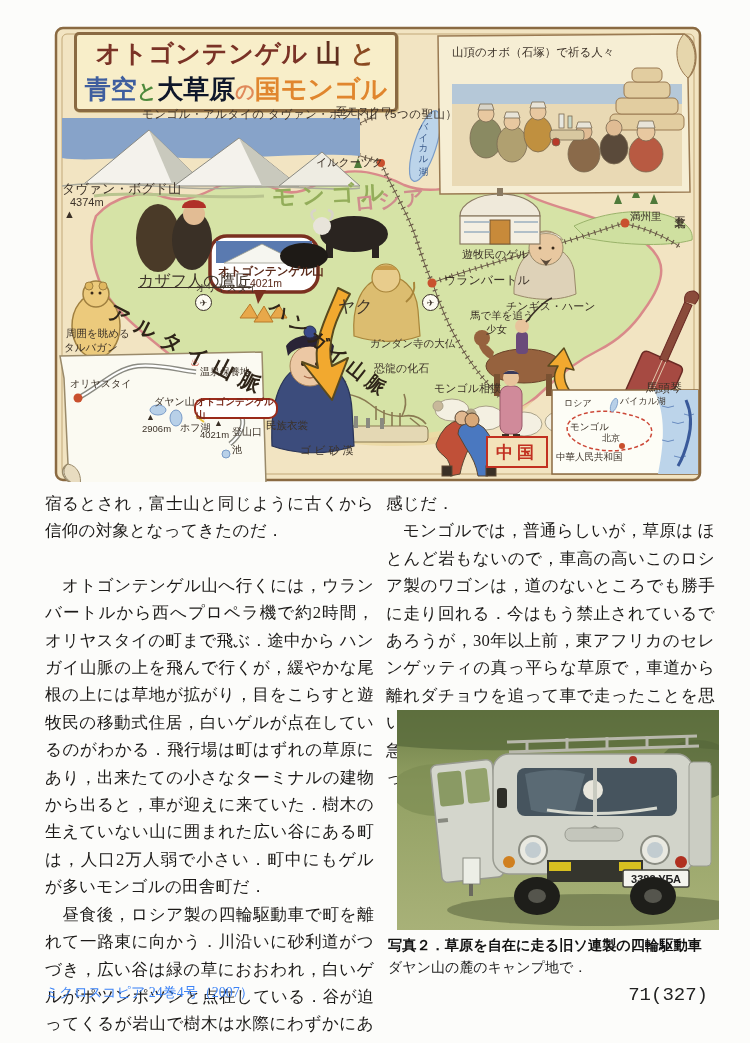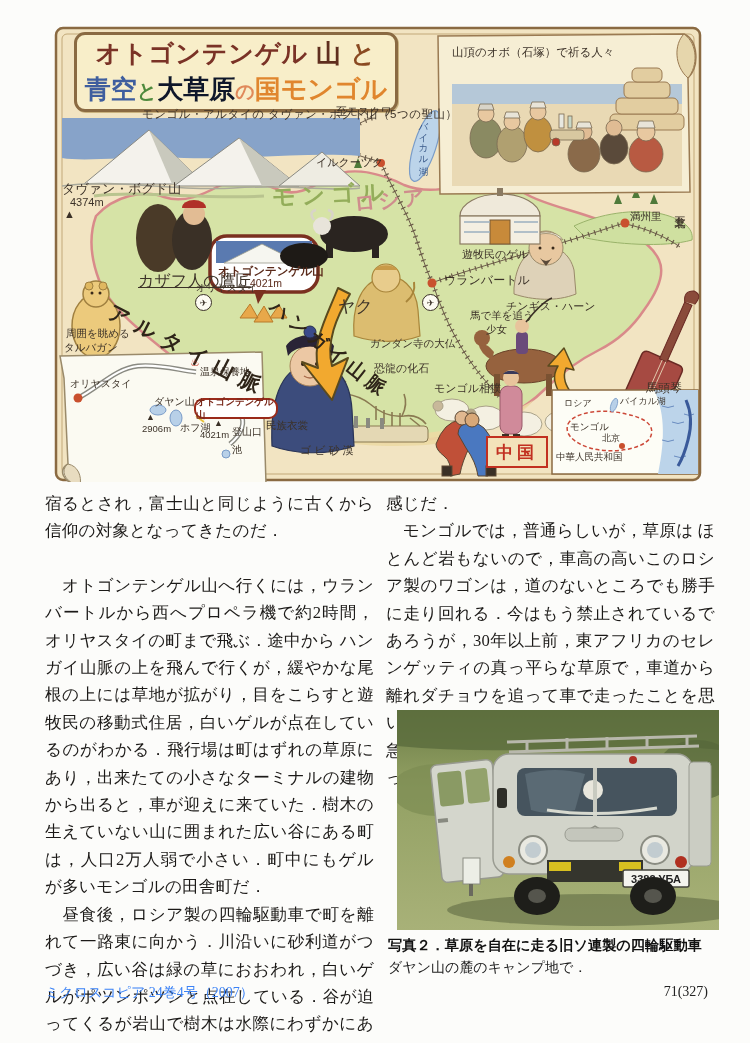--- a/index.html
+++ b/index.html
@@ -5,21 +5,21 @@
   html,body{margin:0;padding:0;background:#e8e8e6;}
   .page{position:relative;width:750px;height:1043px;background:#fcfcfa;margin:0 auto;overflow:hidden;
         font-family:"Liberation Serif","DejaVu Serif",serif;color:#1c1a18;}
   
   .map{position:absolute;left:54px;top:26px;width:648px;height:456px;}
   .map svg{position:absolute;left:0;top:0;}
   .ml{position:absolute;white-space:nowrap;font-family:"Liberation Sans","DejaVu Sans",sans-serif;
       color:#3c3228;line-height:1.1;}
   .vert{writing-mode:vertical-rl;}
   .title-box{position:absolute;left:20px;top:6px;width:318px;height:74px;background:#f8eec9;
-      border:3px solid #8a6a42;border-radius:11px;box-shadow:1px 1px 0 #c9b27f;
+      border:3px solid #8a6a42;border-radius:5px;box-shadow:1px 1px 0 #c9b27f;
       display:flex;flex-direction:column;align-items:center;justify-content:center;
       font-family:"Liberation Sans","DejaVu Sans",sans-serif;font-weight:bold;}
   .t1{font-size:25px;letter-spacing:1px;color:#7a3226;}
   .t1 .mt{color:#5f2e1e;} .t1 .to{color:#8a4a22;}
   .t2{font-size:26px;letter-spacing:0px;margin-top:2px;}
   .t2 .sky{color:#3f5e9e;} .t2 .and{color:#4f8a3c;font-size:20px;} .t2 .grass{color:#0f172a;}
   .t2 .no{color:#e0895a;font-size:19px;} .t2 .country{color:#e0862e;}
   .big-range{position:absolute;font-family:"Liberation Sans",sans-serif;font-weight:bold;color:#2e2418;}
   .hollow-green{color:#93ad5a;} .hollow-pink{color:#cf8d8d;}
   .china-box{position:absolute;left:432px;top:410px;width:58px;height:28px;background:#f3e3ba;
@@ -35,21 +35,21 @@
   
   .col{position:absolute;width:329px;font-size:16.6px;line-height:27.4px;text-align:justify;
       letter-spacing:0.2px;}
   .col p{margin:0;}
   .col p.gap{margin-bottom:27px;}
   .photo{position:absolute;left:397px;top:710px;width:322px;height:220px;}
   .cap1{position:absolute;left:388px;top:936px;width:332px;font-family:"Liberation Sans",sans-serif;
       font-weight:bold;font-size:14.2px;color:#111;}
   .cap2{position:absolute;left:388px;top:959px;width:332px;font-size:14px;color:#222;}
   .foot-l{position:absolute;left:45px;top:984px;font-size:14px;color:#3b82f6;}
-  .foot-r{position:absolute;right:42px;top:984px;font-size:14px;color:#222;}
+  .foot-r{position:absolute;right:42px;top:984px;font-size:19px;color:#222;font-family:Liberation Mono, monospace;}
 </style>
 </head>
 <body>
 
 <div class="page">
 
   <div class="map">
     <svg width="648" height="456" viewBox="0 0 648 456">
 
       <rect x="2" y="2" width="644" height="452" rx="7" fill="#f2e4c2" stroke="#8a6a42" stroke-width="2.5"></rect>

